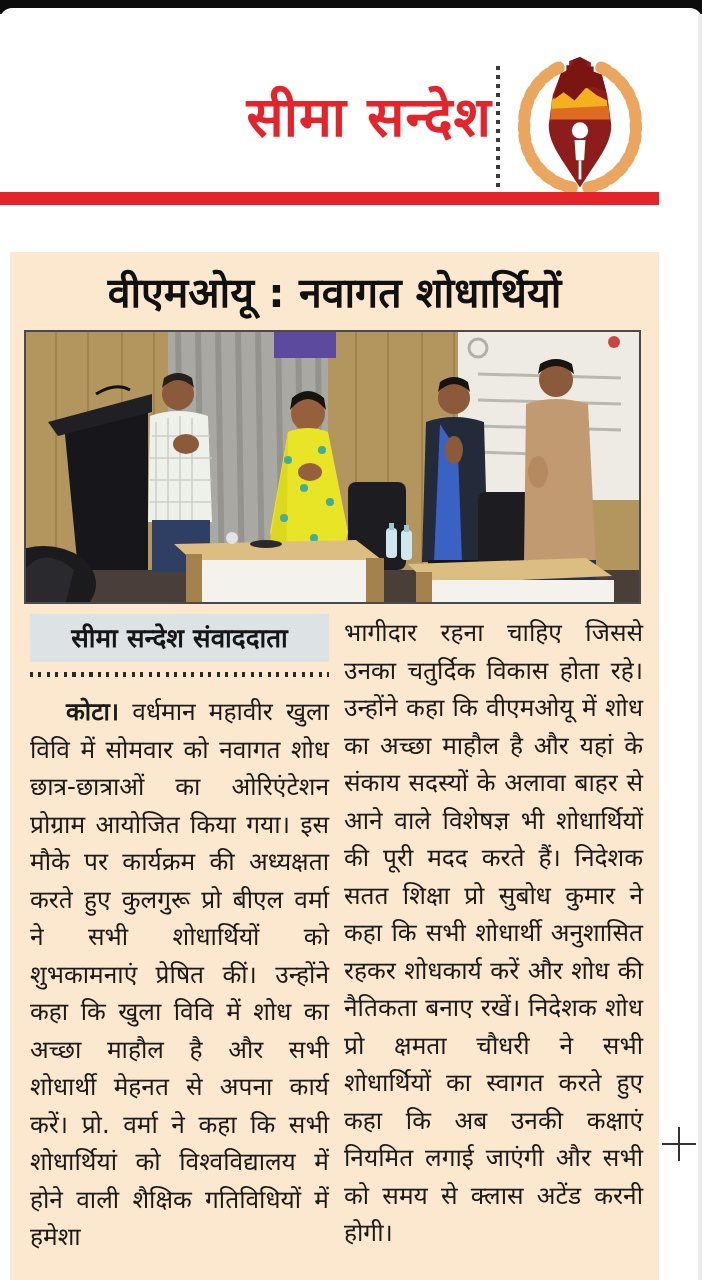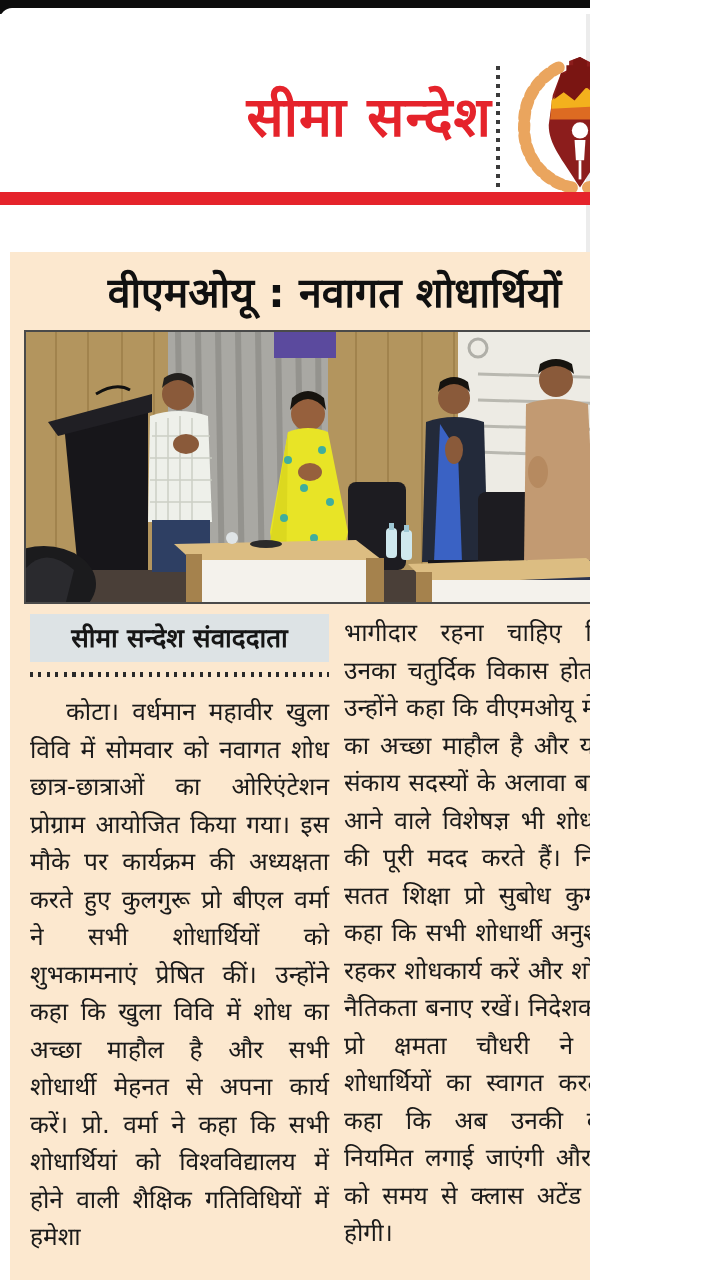--- a/index.html
+++ b/index.html
@@ -1,17 +1,17 @@
 <!DOCTYPE html>
 <html><head>
 <meta charset="utf-8">
 <style>
   html,body{margin:0;padding:0;}
   body{background:#ffffff;font-family:"DejaVu Sans",sans-serif;}
-  .stage{position:relative;width:590px;height:1280px;background:#ffffff;overflow:hidden;}
+  .stage{position:relative;width:702px;height:1280px;background:#ffffff;overflow:hidden;}
 
   
   .top-black-bar{position:absolute;top:0;left:0;width:702px;height:14px;background:#0c0c0c;}
   .page-round{position:absolute;top:8px;left:0;width:702px;height:30px;background:#ffffff;border-radius:12px 12px 0 0;}
   .right-edge-strip{position:absolute;top:14px;right:0;width:4px;height:1266px;background:#ececec;}
 
   
   .masthead{position:absolute;top:90px;left:0;width:492px;text-align:right;
     font-size:55px;font-weight:bold;color:#e5232b;letter-spacing:1px;line-height:1;}
   .dotted-divider{position:absolute;left:496px;top:66px;width:4px;height:128px;
@@ -29,21 +29,21 @@
   .photo-frame svg{display:block;}
 
   .cols{display:flex;gap:15px;margin:10px 16px 0 20px;}
   .col{flex:1;min-width:0;}
   .byline-box{background:#dde3e5;text-align:center;font-weight:bold;font-size:26px;
     color:#161616;padding:5px 12px 7px;margin-bottom:10px;}
   .dotted-sep{height:5px;margin:0 0 16px;
     background-image:repeating-linear-gradient(to right,#2a2a2a 0 3px,transparent 3px 8.5px);}
   .body-text{font-size:24.5px;line-height:37.5px;text-align:justify;color:#1a1a1a;}
   .body-text.indent{text-indent:36px;}
-  .dateline{font-weight:normal;}
+  .dateline{font-weight:bold;}
 
   
   .reg-cross{position:absolute;left:662px;top:1127px;width:34px;height:34px;}
   .reg-cross::before{content:"";position:absolute;left:0;top:16px;width:34px;height:2px;background:#333;}
   .reg-cross::after{content:"";position:absolute;left:16px;top:0;width:2px;height:34px;background:#333;}
 </style>
 </head>
 <body>
 
 <div class="stage">

